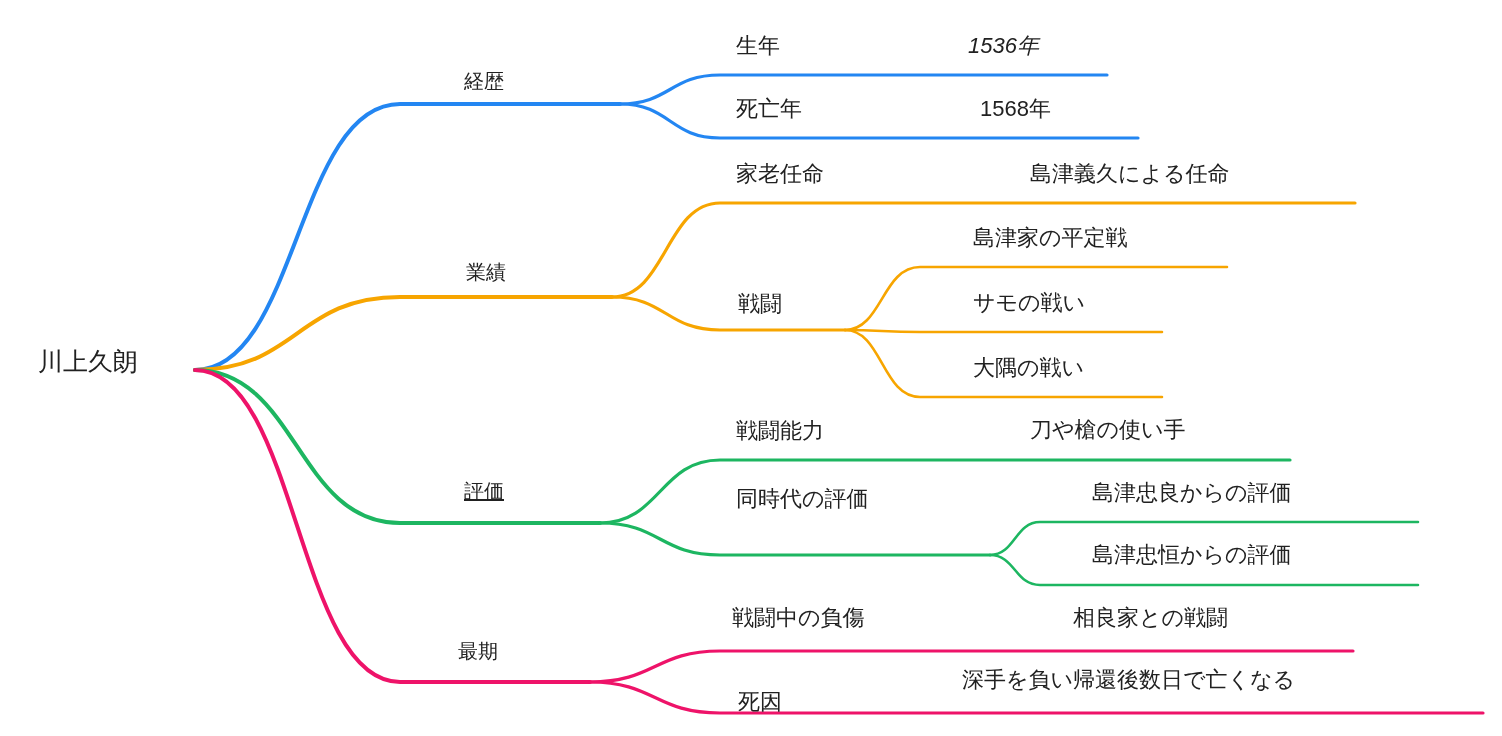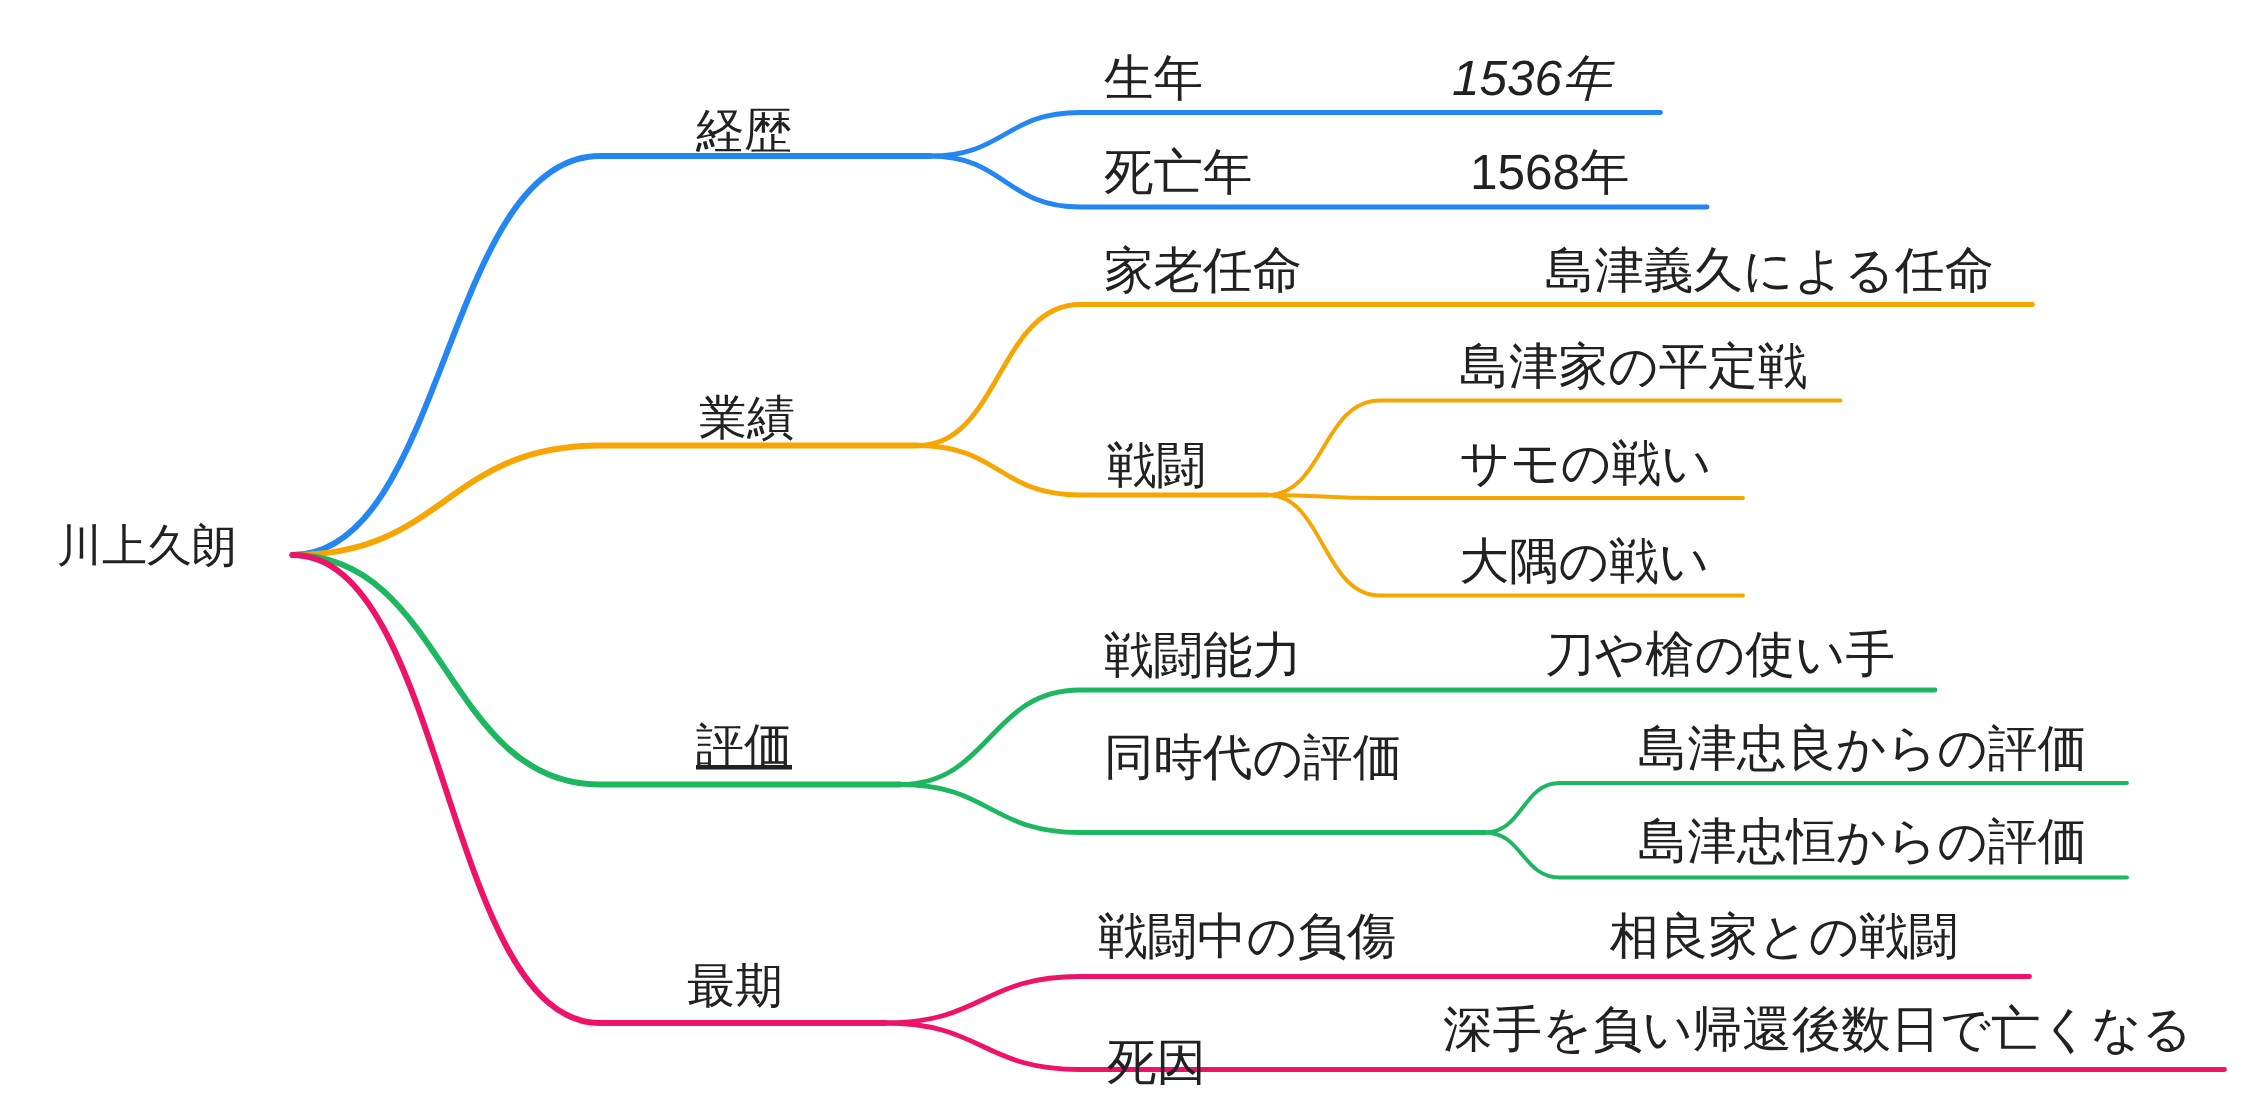--- a/index.html
+++ b/index.html
@@ -20,23 +20,23 @@
     left: 0;
     top: 0;
   }
   .label {
     position: absolute;
     white-space: nowrap;
     color: #212121;
     line-height: 1.1;
     cursor: default;
   }
-  .lv0 { font-size: 30px; }
-  .lv1 { font-size: 32px; }
-  .lv2 { font-size: 33px; }
+  .lv0 { font-size: 25px; }
+  .lv1 { font-size: 20px; }
+  .lv2 { font-size: 22px; }
 </style>
 </head>
 <body>
 
 <div id="mindmap">
 
   <svg id="links" width="1502" height="736" viewBox="0 0 1502 736" fill="none" stroke-linecap="round">
 
     <path stroke-width="4" d="M195,370 C297,370 297,104 400,104 L620,104" stroke="#2386f2"></path>
     <path stroke-width="4" d="M195,370 C297,370 297,297 400,297 L612,297" stroke="#f7a500"></path>

